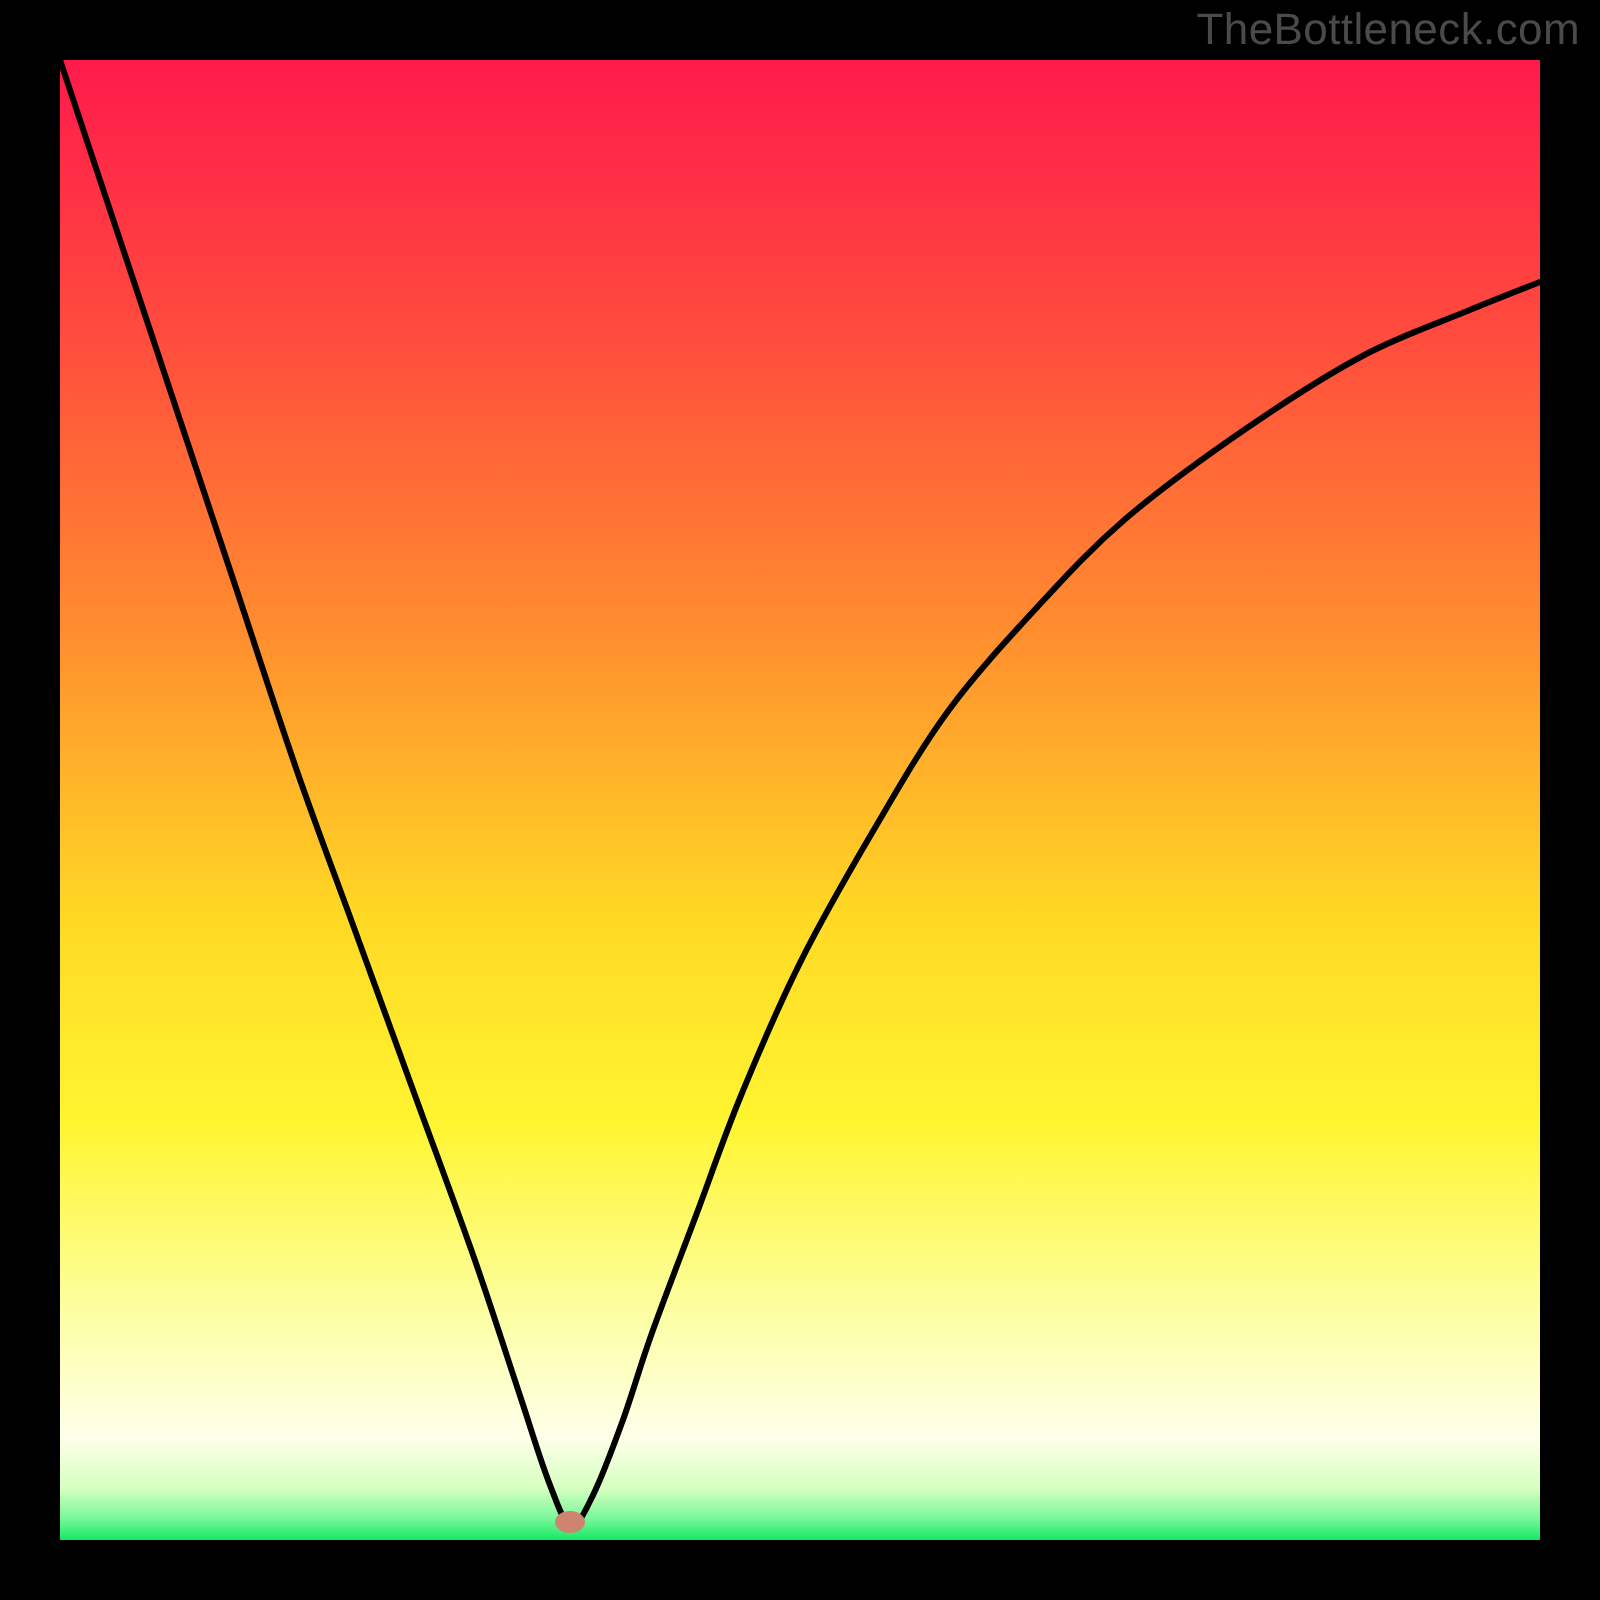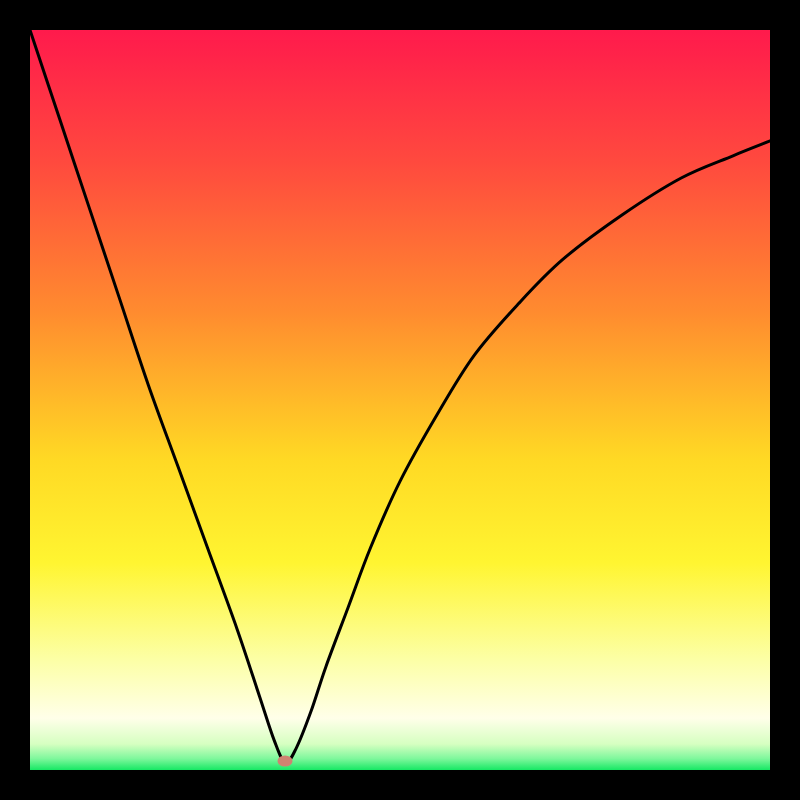--- a/index.html
+++ b/index.html
@@ -55,20 +55,21 @@
     background: #cf8371;
     transform: translate(-50%, -50%);
     z-index: 5;
   }
 </style>
 </head>
 <body>
 
 <div class="stage">
 
+  <div class="watermark">TheBottleneck.com</div>
 
   <div class="plot-frame">
     <div class="plot-inner">
 
       <svg class="bg" width="740" height="740" viewBox="0 0 740 740" preserveAspectRatio="none">
         <defs>
           <linearGradient id="grad" x1="0" y1="0" x2="0" y2="1">
               <stop offset="0%" stop-color="#ff1a4c"></stop>
               <stop offset="18%" stop-color="#ff4a3e"></stop>
               <stop offset="38%" stop-color="#ff8b2f"></stop>

